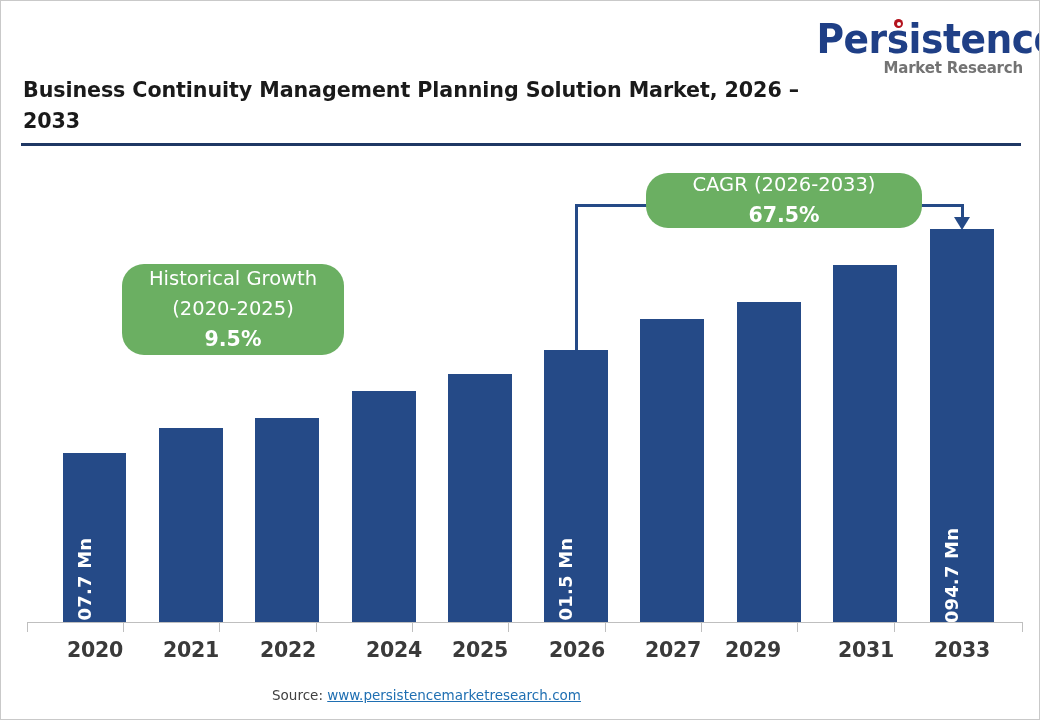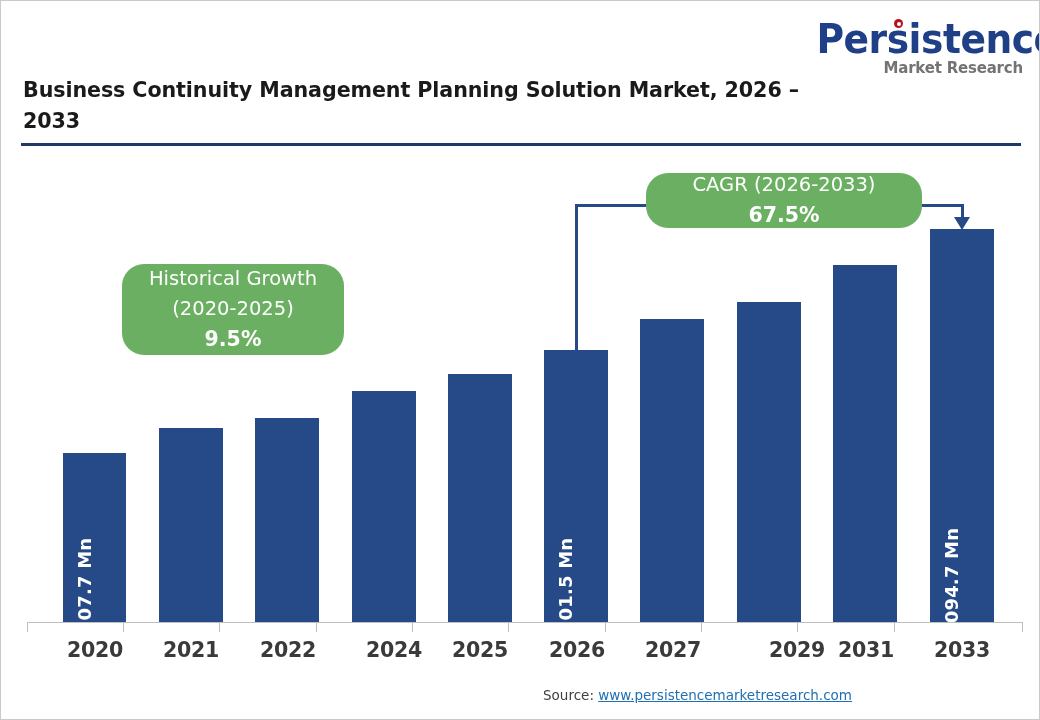--- a/index.html
+++ b/index.html
@@ -230,21 +230,21 @@
     border-right: 8.5px solid transparent;
     border-top: 13px solid #254A87;
   }
 
   
   #source {
     position: absolute;
     left: 0;
     top: 686px;
     width: 851px;
-    text-align: right;
+    text-align: center;
     font-family: "DejaVu Sans", sans-serif;
     font-size: 13.5px;
     color: #404040;
   }
   #source a {
     color: #1F6FB2;
     text-decoration: underline;
   }
 </style>
 </head>
@@ -299,21 +299,21 @@
     <div class="tick" style="left:893px;"></div>
     <div class="tick" style="left:1021px;"></div>
 
     <div class="xlabel" style="left:94px;">2020</div>
     <div class="xlabel" style="left:190px;">2021</div>
     <div class="xlabel" style="left:287px;">2022</div>
     <div class="xlabel" style="left:393px;">2024</div>
     <div class="xlabel" style="left:479px;">2025</div>
     <div class="xlabel" style="left:576px;">2026</div>
     <div class="xlabel" style="left:672px;">2027</div>
-    <div class="xlabel" style="left:796px;">2029</div>
+    <div class="xlabel" style="left:752px;">2029</div>
     <div class="xlabel" style="left:865px;">2031</div>
     <div class="xlabel" style="left:961px;">2033</div>
 
     <div id="conn-left"></div>
     <div id="conn-h"></div>
     <div id="conn-right"></div>
     <div id="conn-arrow"></div>
 
     <div class="callout" id="callout-hist">
       <span class="line">Historical Growth</span>

